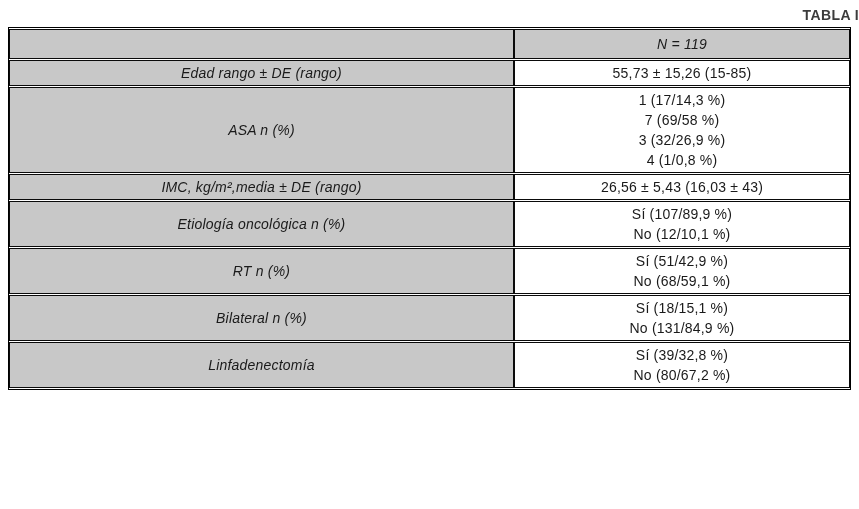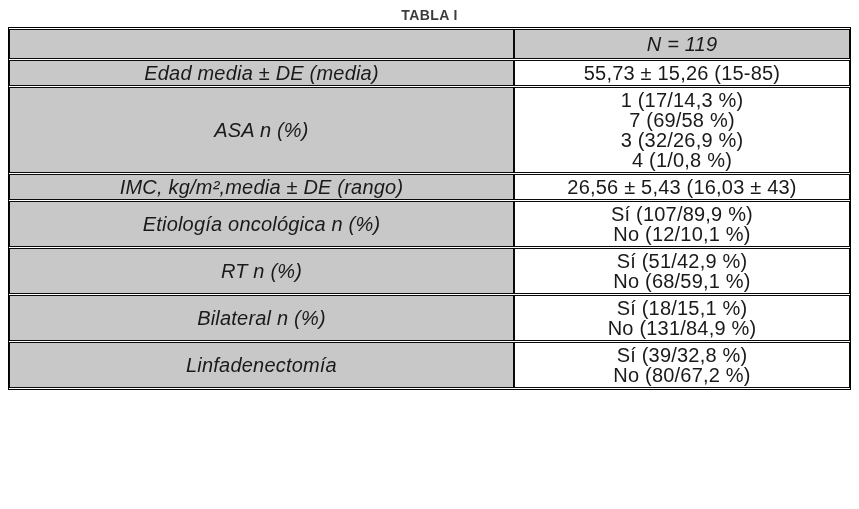--- a/index.html
+++ b/index.html
@@ -8,21 +8,21 @@
     background: #ffffff;
   }
   body {
     width: 859px;
     height: 509px;
     font-family: "Liberation Sans", sans-serif;
     color: #1a1a1a;
     overflow: hidden;
   }
   .title-block {
-    text-align: center;
+    text-align: right;
     padding-top: 7px;
   }
   .title-block .t1,
   .title-block .t2 {
     font-weight: bold;
     font-size: 14px;
     line-height: 16px;
     letter-spacing: 0.4px;
     color: #3c3c3c;
   }
@@ -32,21 +32,21 @@
     border-collapse: separate;
     border-spacing: 0 1px;
     border: 1px solid #000;
     table-layout: fixed;
     background: #ffffff;
   }
   col.c-label { width: 505px; }
   col.c-value { width: 336px; }
   td {
     border: 1px solid #0a0a0a;
-    font-size: 20px;
+    font-size: 14px;
     line-height: 20px;
     text-align: center;
     vertical-align: middle;
     padding: 2px 6px;
     letter-spacing: 0.2px;
   }
   td.shaded { background: #c8c8c8; }
   td.plain  { background: #ffffff; }
   td.lbl    { font-style: italic; }
   tr.hdr td { padding: 4px 6px; }
@@ -65,21 +65,21 @@
     <col class="c-label">
     <col class="c-value">
   </colgroup>
   <tbody>
     <tr class="hdr">
       <td class="shaded"></td>
       <td class="shaded n-label">N = 119</td>
     </tr>
 
     <tr>
-      <td class="shaded lbl">Edad media ± DE (media)</td>
+      <td class="shaded lbl">Edad rango ± DE (rango)</td>
       <td class="plain">
         <div class="vline">55,73 ± 15,26 (15-85)</div>
       </td>
     </tr>
 
     <tr>
       <td class="shaded lbl">ASA n (%)</td>
       <td class="plain">
         <div class="vline">1 (17/14,3 %)</div>
         <div class="vline">7 (69/58 %)</div>

